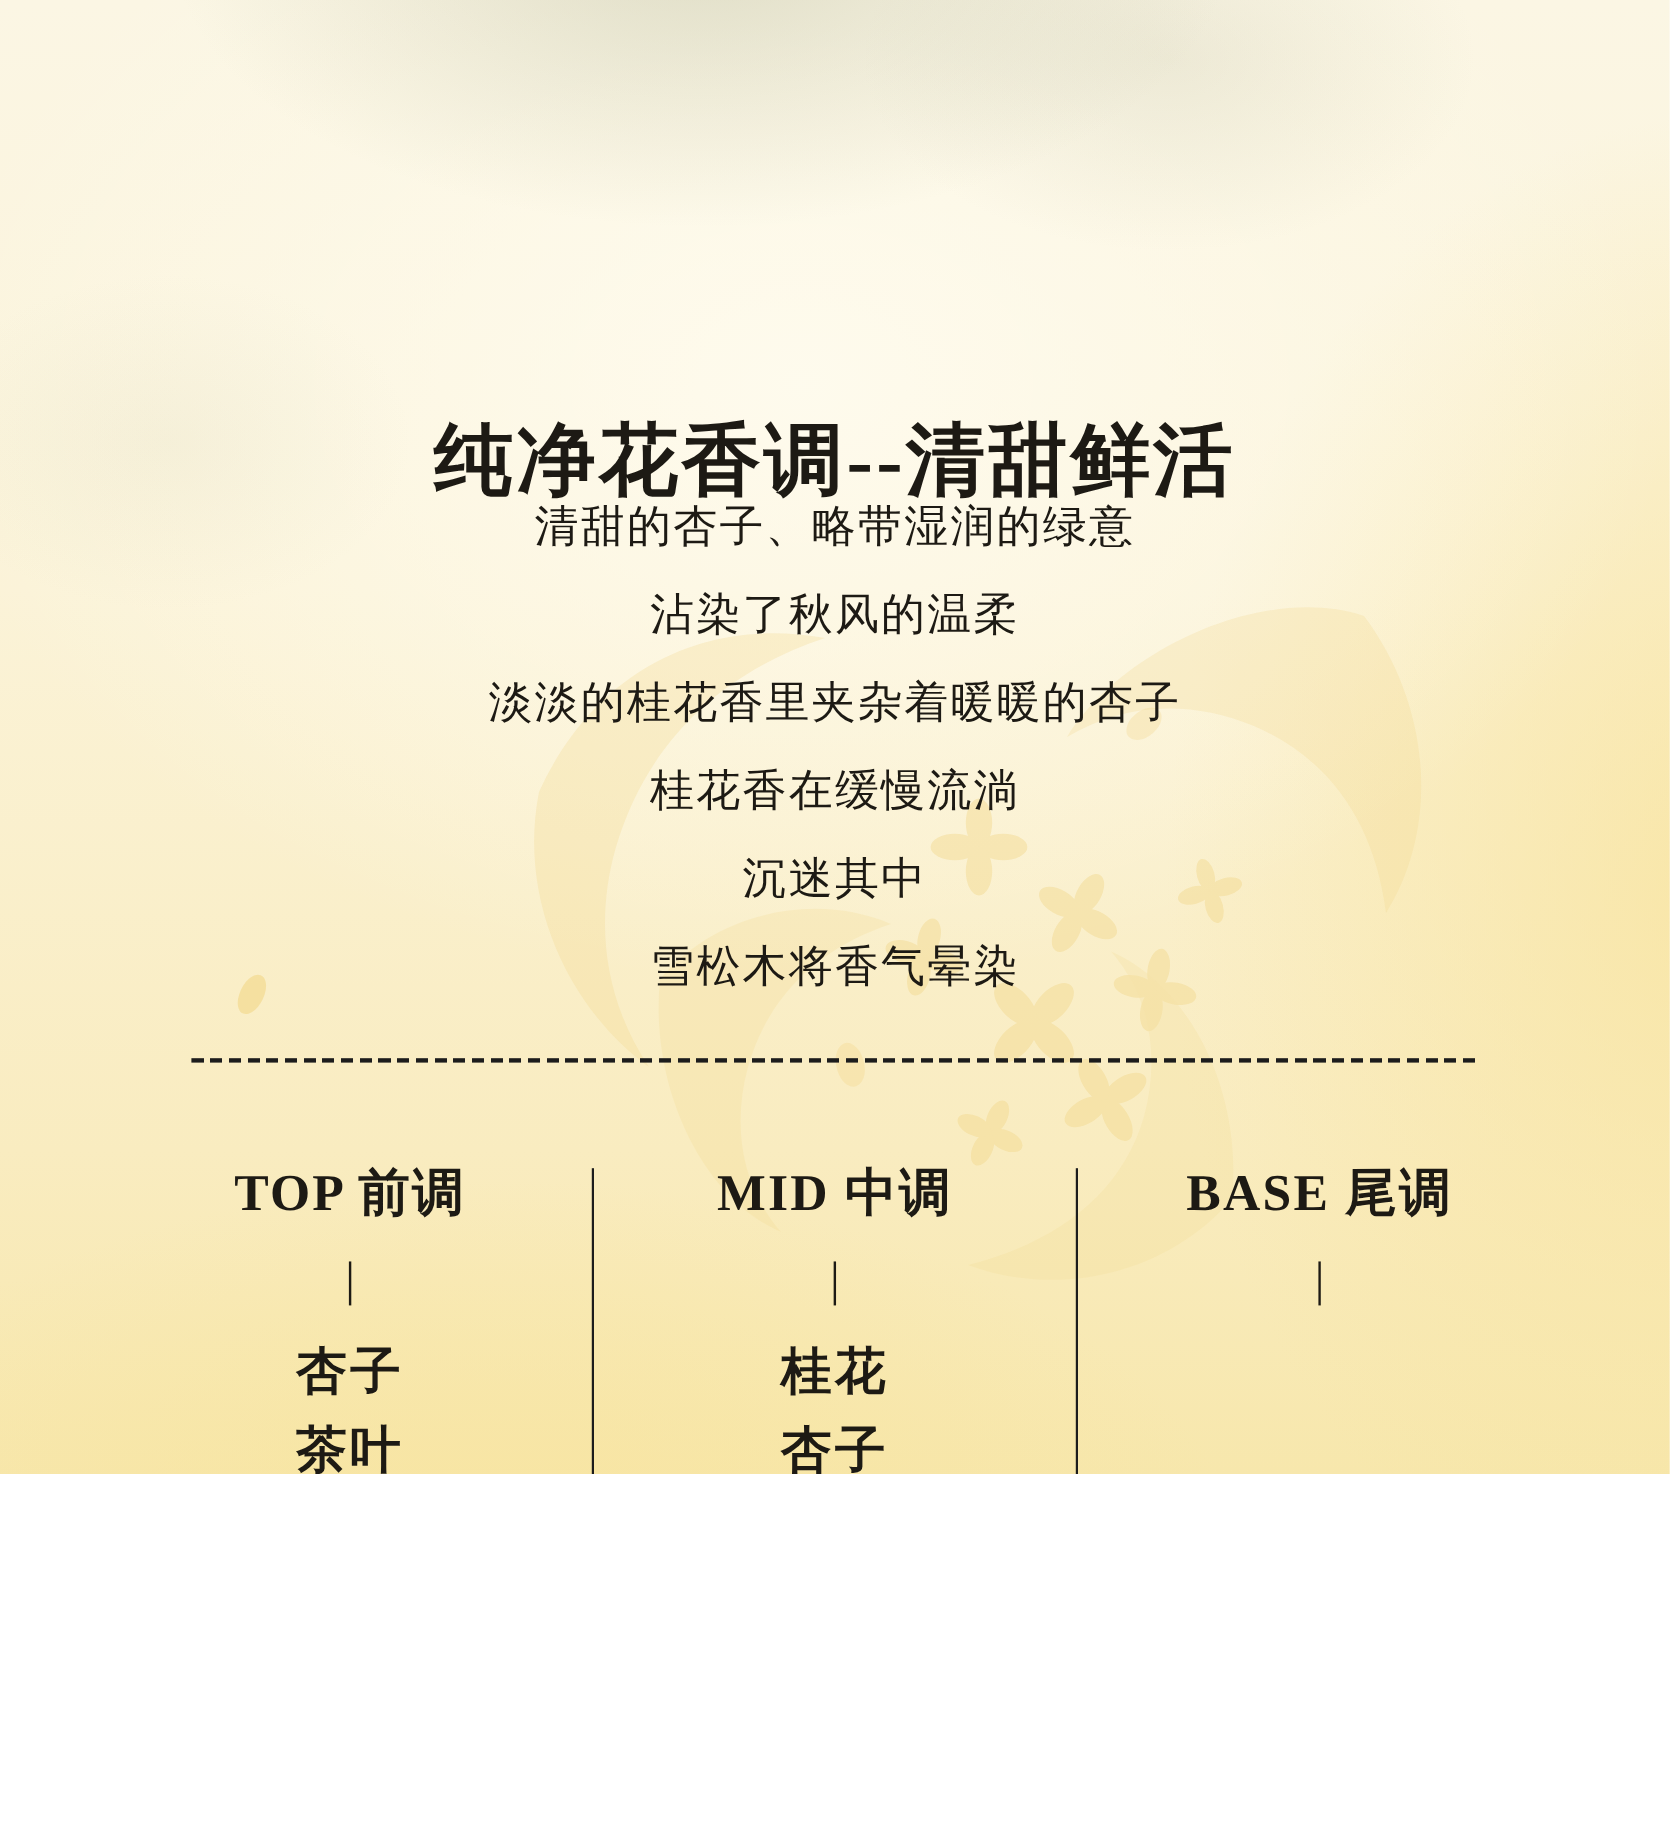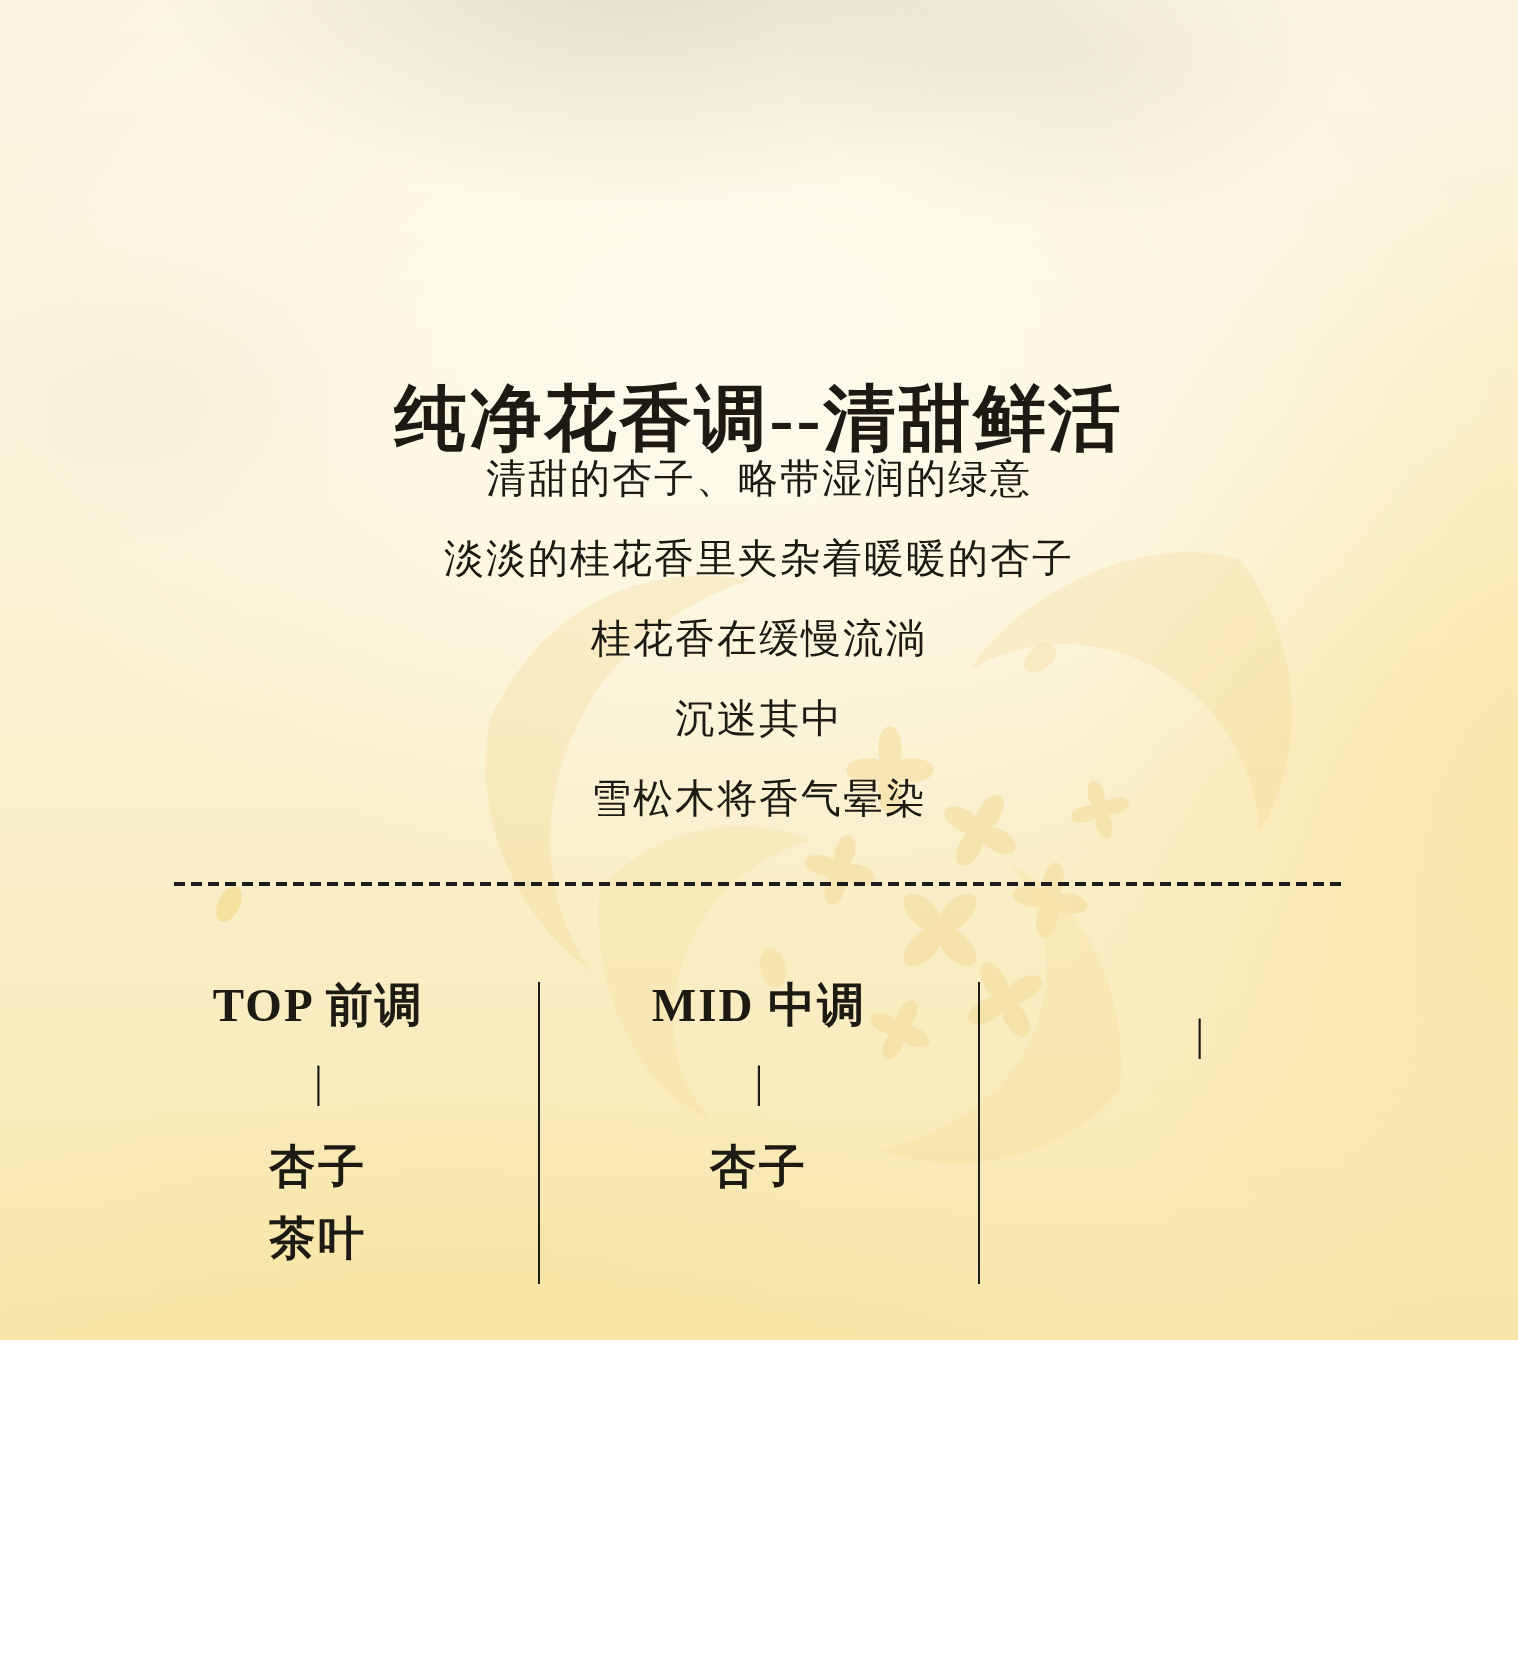--- a/index.html
+++ b/index.html
@@ -176,42 +176,45 @@
   <div class="petal petal-a"></div>
   <div class="petal petal-b"></div>
   <div class="petal petal-c"></div>
 
   <div class="content">
 
     <h1 class="title">纯净花香调--清甜鲜活</h1>
 
     <div class="poem">
       <p>清甜的杏子、略带湿润的绿意</p>
+      <p>沾染了秋风的温柔</p>
       <p>淡淡的桂花香里夹杂着暖暖的杏子</p>
       <p>桂花香在缓慢流淌</p>
       <p>沉迷其中</p>
       <p>雪松木将香气晕染</p>
     </div>
 
     <div class="dashed-divider"></div>
 
     <div class="notes">
 
       <div class="note-col">
         <div class="note-header">TOP 前调</div>
         <div class="note-connector">|</div>
         <div class="note-item">杏子</div>
         <div class="note-item">茶叶</div>
       </div>
 
       <div class="note-col mid">
         <div class="note-header">MID 中调</div>
         <div class="note-connector">|</div>
+        <div class="note-item">桂花</div>
         <div class="note-item">杏子</div>
       </div>
 
       <div class="note-col">
+        <div class="note-header">BASE 尾调</div>
         <div class="note-connector">|</div>
       </div>
 
     </div>
   </div>
 </div>
 
 </body></html>

